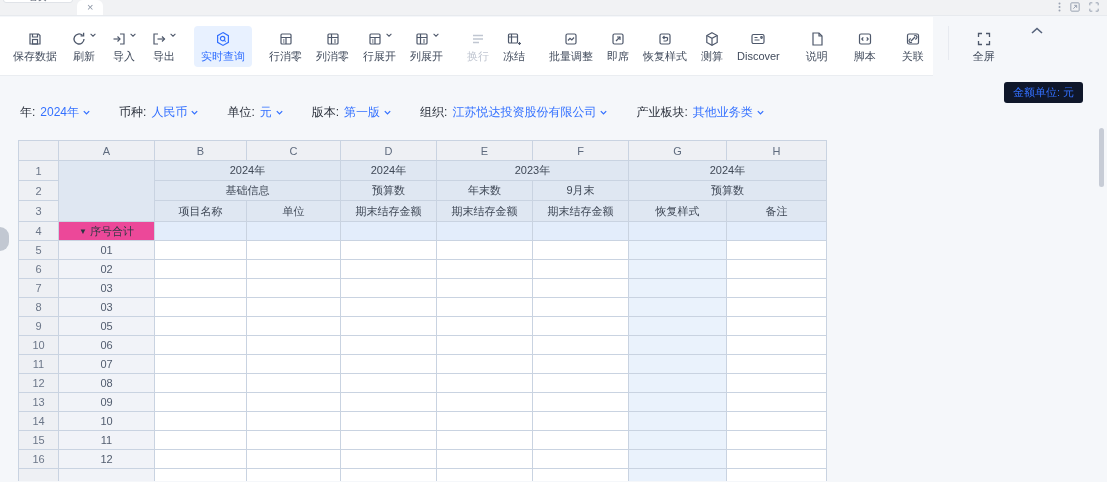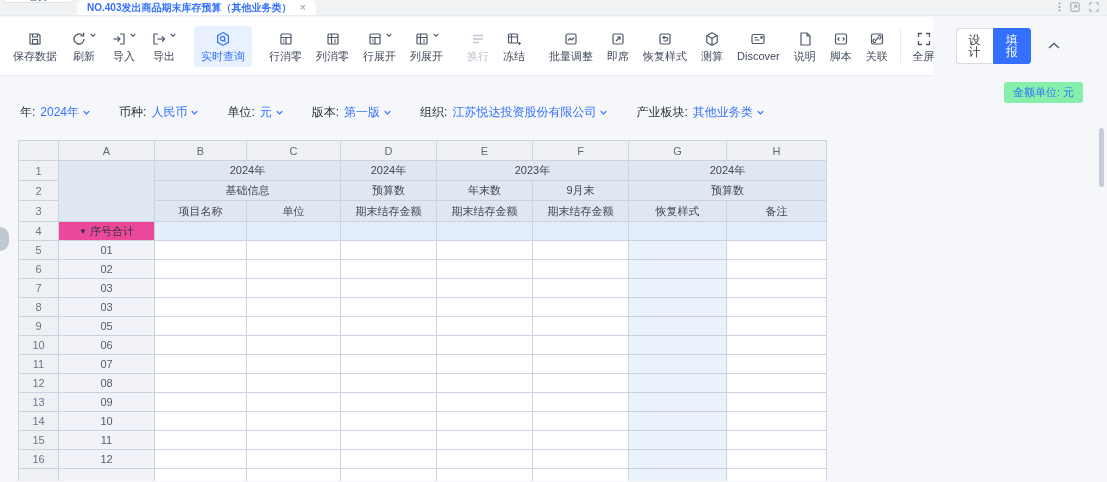--- a/index.html
+++ b/index.html
@@ -16,30 +16,30 @@
   
   .toolbar { position:absolute; left:0; top:17px; width:933px; height:59px; background:#fff; border-bottom:1px solid #eaedf1; display:flex; align-items:center; padding:0 10px 0 6px; }
   .tb-item { display:flex; flex-direction:column; align-items:center; justify-content:center; gap:4px; padding:5px 7px; border-radius:4px; color:#414b5c; cursor:pointer; }
   .tb-item .lbl { font-size:11px; white-space:nowrap; line-height:1; }
   .tb-item .icorow { display:flex; align-items:flex-start; gap:2px; height:16px; color:#4e586b; }
   .tb-item.active { background:#e8f1ff; color:#3370ff; }
   .tb-item.active .icorow { color:#3370ff; }
   .tb-item.disabled { color:#c0c6d1; cursor:default; }
   .tb-item.disabled .icorow { color:#c0c6d1; }
   .tb-div { width:1px; height:34px; background:#e7eaf0; margin:0 5px; }
-  .tb-right { margin-left:auto; display:flex; align-items:center; }
+  .tb-right { margin-left:auto; display:flex; align-items:flex-start;gap:12px; }
   .mode-toggle { display:flex; margin-left:14px; }
   .mode-btn { font-size:12px; padding:5px 12px; line-height:1; cursor:pointer; }
   .mode-design { background:#fff; border:1px solid #d6dae2; border-right:none; border-radius:3px 0 0 3px; color:#333a46; }
   .mode-fill { background:#3370ff; border:1px solid #3370ff; border-radius:0 3px 3px 0; color:#fff; }
   .collapse-btn { margin-left:16px; color:#55627a; cursor:pointer; display:flex; align-items:center; }
 
   
   .content { position:absolute; left:0; top:77px; width:1107px; height:405px; background:#f5f7fa; }
-  .unit-pill { position:absolute; right:24px; top:5px; background:#86efac; color:#3370ff; font-size:11px; padding:3px 9px; border-radius:3px; }
+  .unit-pill { position:absolute; right:24px; top:5px; background:#0f172a; color:#3370ff; font-size:11px; padding:3px 9px; border-radius:3px; }
   .filterbar { position:absolute; left:20px; top:27px; display:flex; gap:28px; align-items:center; font-size:12px; color:#2b313c; }
   .f-item { display:flex; align-items:center; gap:5px; cursor:pointer; }
   .f-label { color:#2b313c; }
   .f-value { color:#3370ff; display:flex; align-items:center; gap:3px; }
 
   
   .gridwrap { position:absolute; left:18px; top:63px; width:809px; height:341px; overflow:hidden; background:#fff; }
   table.sheet { border-collapse:collapse; table-layout:fixed; font-size:11px; }
   .sheet th, .sheet td { border:1px solid #c9d3e1; padding:0 2px; text-align:center; overflow:hidden; white-space:nowrap; font-weight:400; }
   tr.colhead th { background:#eef0f4; color:#5f6b7e; height:20px; }
@@ -65,21 +65,20 @@
 </head>
 <body>
 
 <div class="stage">
 
   <div class="tabstrip">
     <div class="tab-home">
       <span>首页</span>
     </div>
     <div class="tab-active">
-      <span>NO.403发出商品期末库存预算（其他业务类）</span>
       <span class="tab-close">×</span>
     </div>
     <div class="tabstrip-icons">
       <span>
         <svg width="3" height="10" viewBox="0 0 3 10">
             <circle cx="1.5" cy="1.5" r="1" fill="currentColor"></circle>
             <circle cx="1.5" cy="5" r="1" fill="currentColor"></circle>
             <circle cx="1.5" cy="8.5" r="1" fill="currentColor"></circle>
           </svg>
       </span>
@@ -380,24 +379,20 @@
         <span class="icorow">
             <span>
           <svg width="16" height="16" viewBox="0 0 16 16" fill="none" stroke="currentColor" stroke-width="1.3">
                 <path d="M2.5 6V2.5H6M10 2.5h3.5V6M13.5 10v3.5H10M6 13.5H2.5V10"></path>
               </svg>
         </span>
           </span>
         <span class="lbl">全屏</span>
       </div>
 
-      <div class="mode-toggle">
-        <div class="mode-btn mode-design">设计</div>
-        <div class="mode-btn mode-fill">填报</div>
-      </div>
 
       <div class="collapse-btn">
         <span>
           <svg width="14" height="10" viewBox="0 0 14 10" fill="none" stroke="currentColor" stroke-width="1.6">
               <path d="M2 7l5-4.5L12 7"></path>
             </svg>
         </span>
       </div>
     </div>
   </div>

